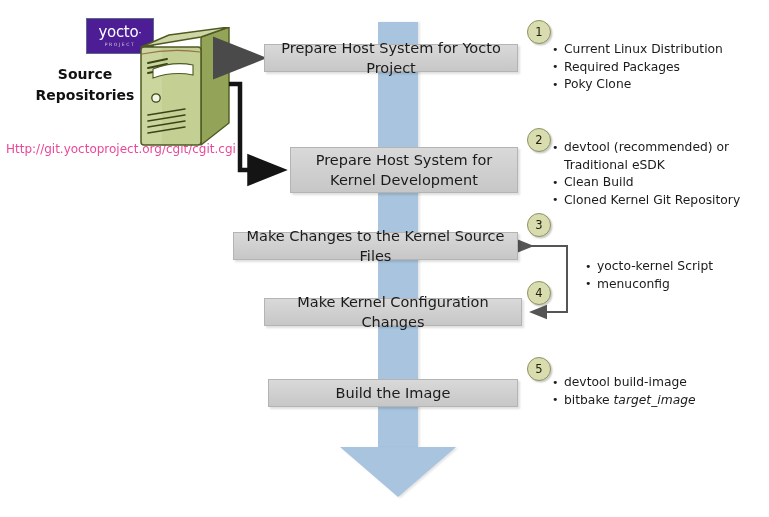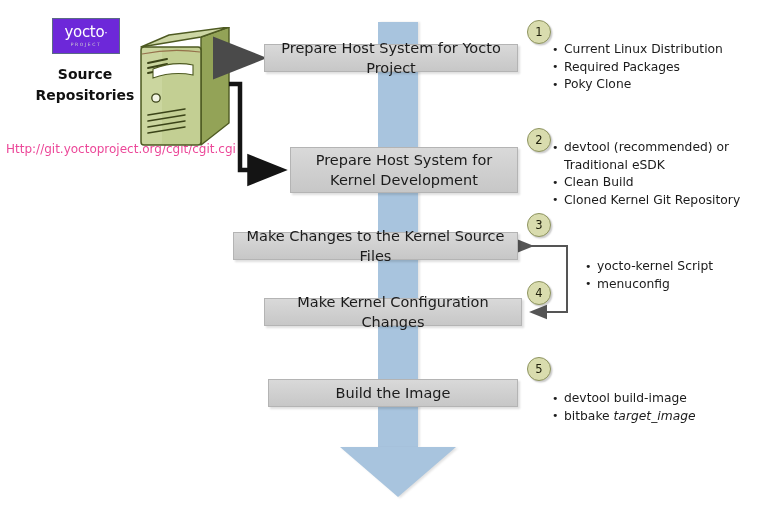--- a/index.html
+++ b/index.html
@@ -32,25 +32,25 @@
     width: 0;
     height: 0;
     border-left: 58px solid transparent;
     border-right: 58px solid transparent;
     border-top: 50px solid #a8c4de;
     filter: drop-shadow(2px 1px 1px rgba(0,0,0,0.12));
   }
   
   .yocto-logo {
     position: absolute;
-    left: 52px;
+    left: 86px;
     top: 18px;
     width: 68px;
     height: 36px;
-    background: #6d28d9;
+    background: #4c1d95;
     border: 1px solid #5a6a86;
     box-sizing: border-box;
     display: flex;
     flex-direction: column;
     align-items: center;
     justify-content: center;
   }
   .yocto-main {
     color: #ffffff;
     font-size: 15px;
@@ -155,21 +155,21 @@
     content: "\2022";
     position: absolute;
     left: 0;
     top: -0.5px;
     font-size: 11px;
     color: #1b1b1b;
   }
   #list1 { left: 552px; top: 41px; width: 210px; }
   #list2 { left: 552px; top: 139px; width: 210px; }
   #list3 { left: 585px; top: 258px; width: 185px; }
-  #list5 { left: 552px; top: 374px; width: 210px; margin-top: 16px; }
+  #list5 { left: 552px; top: 374px; width: 210px; }
   .ital { font-style: italic; }
   
   .connectors {
     position: absolute;
     left: 0; top: 0;
     width: 769px;
     height: 517px;
     pointer-events: none;
   }
 </style>

